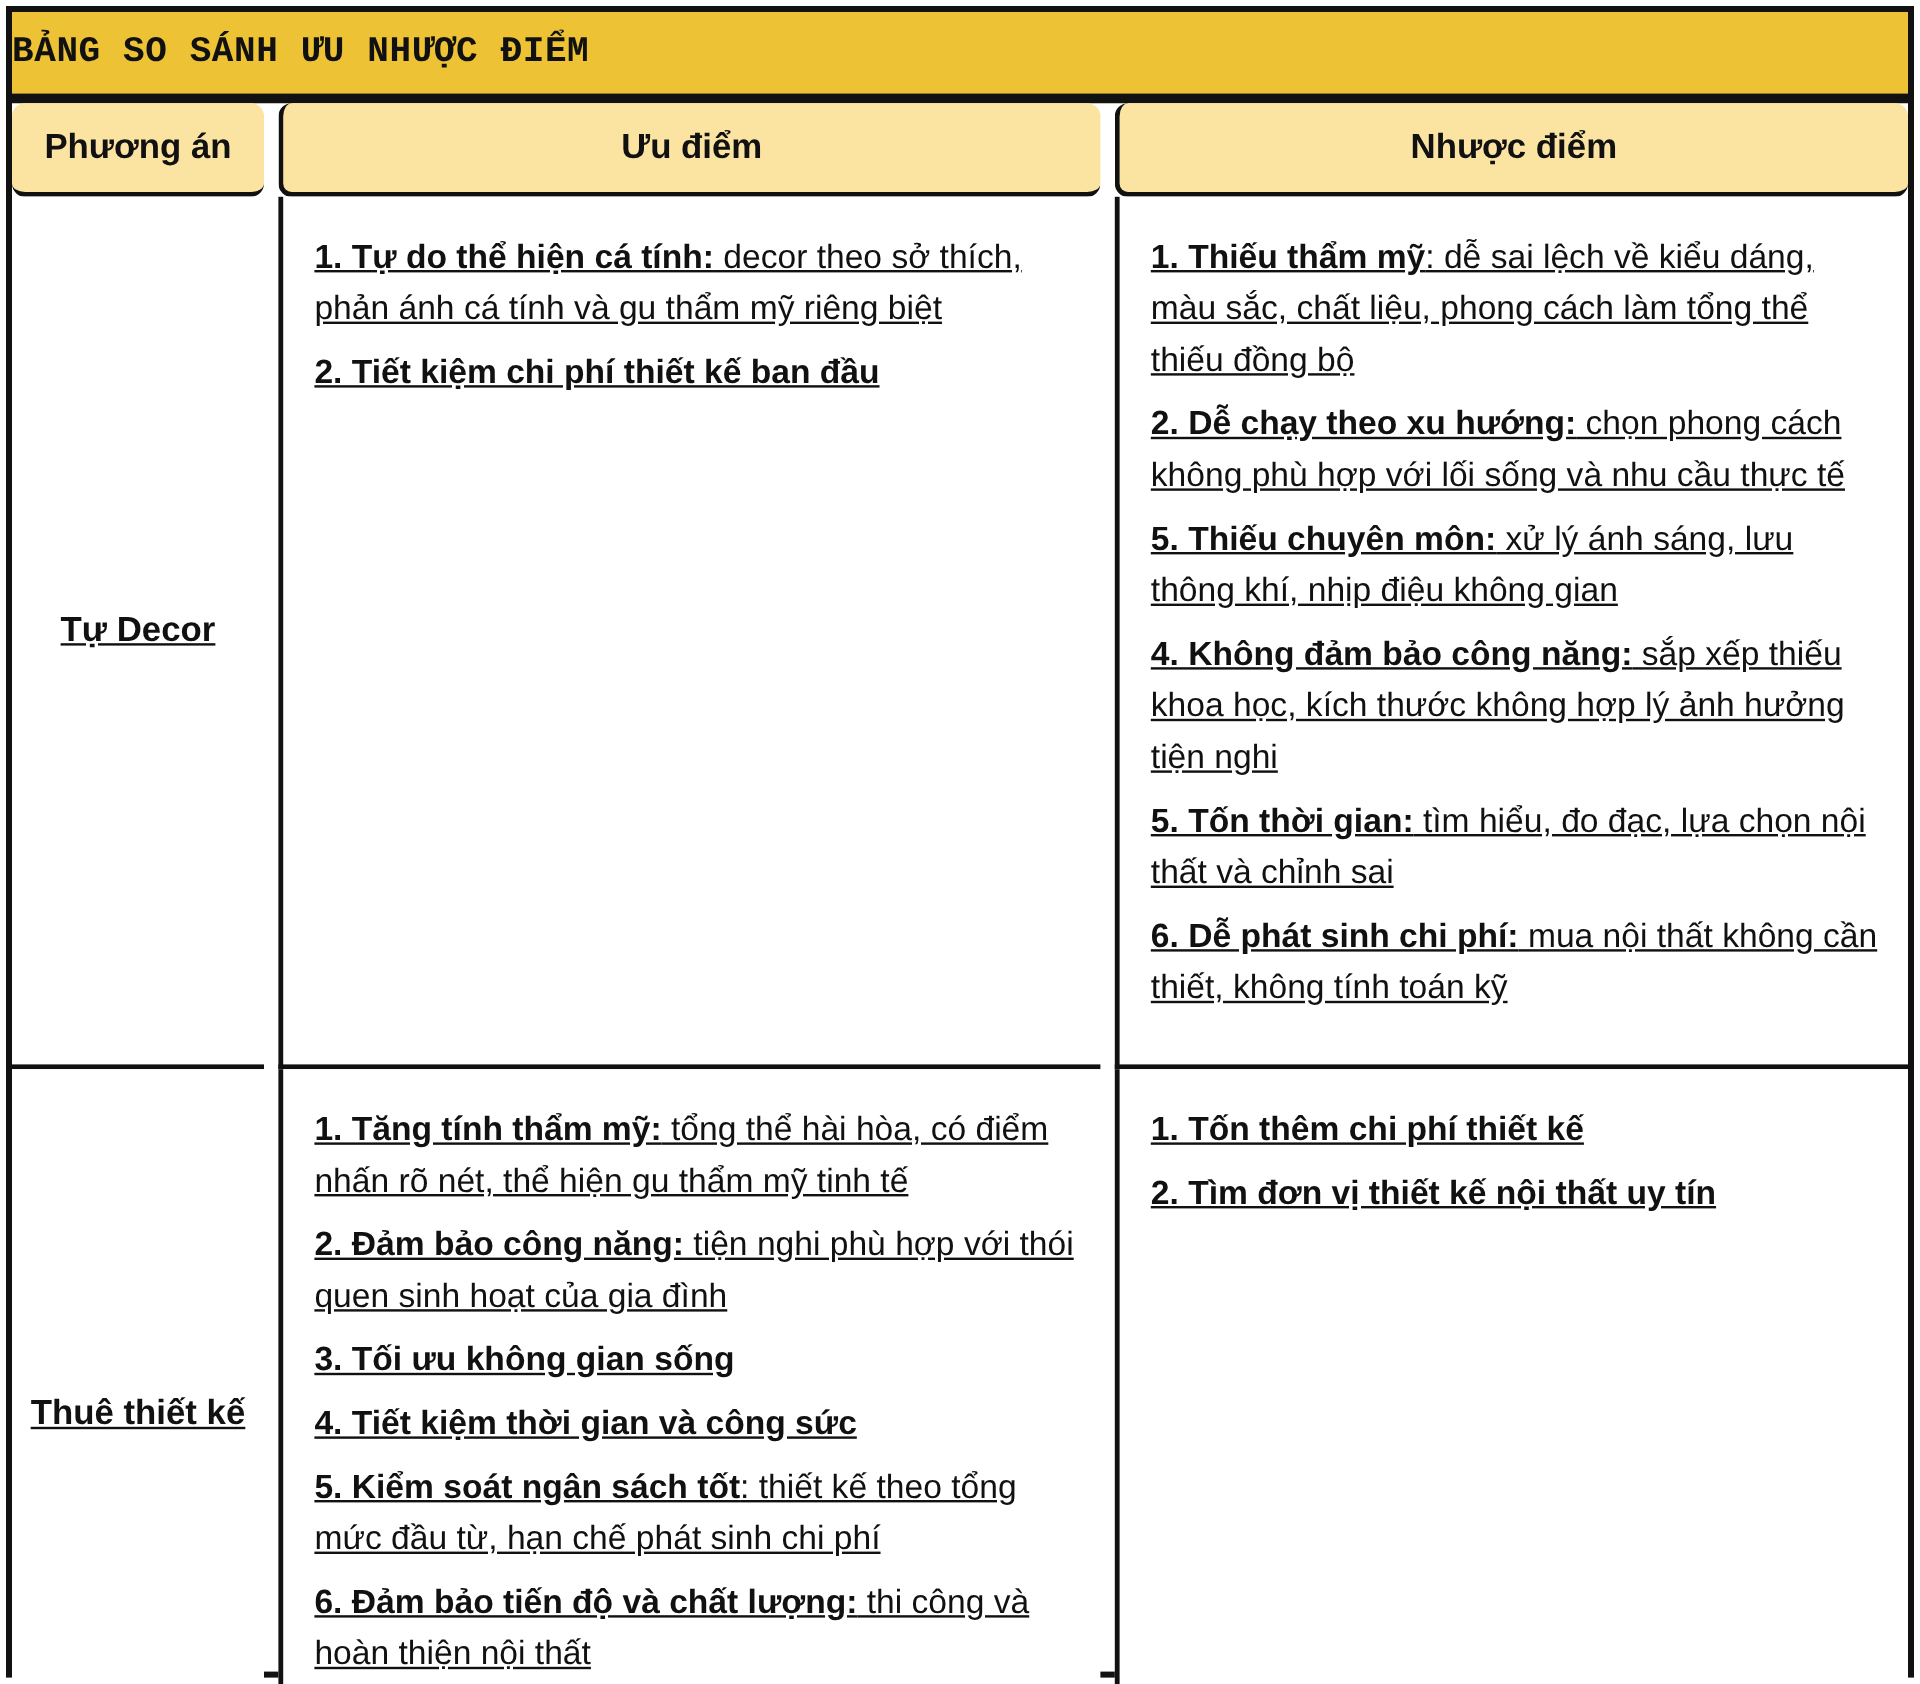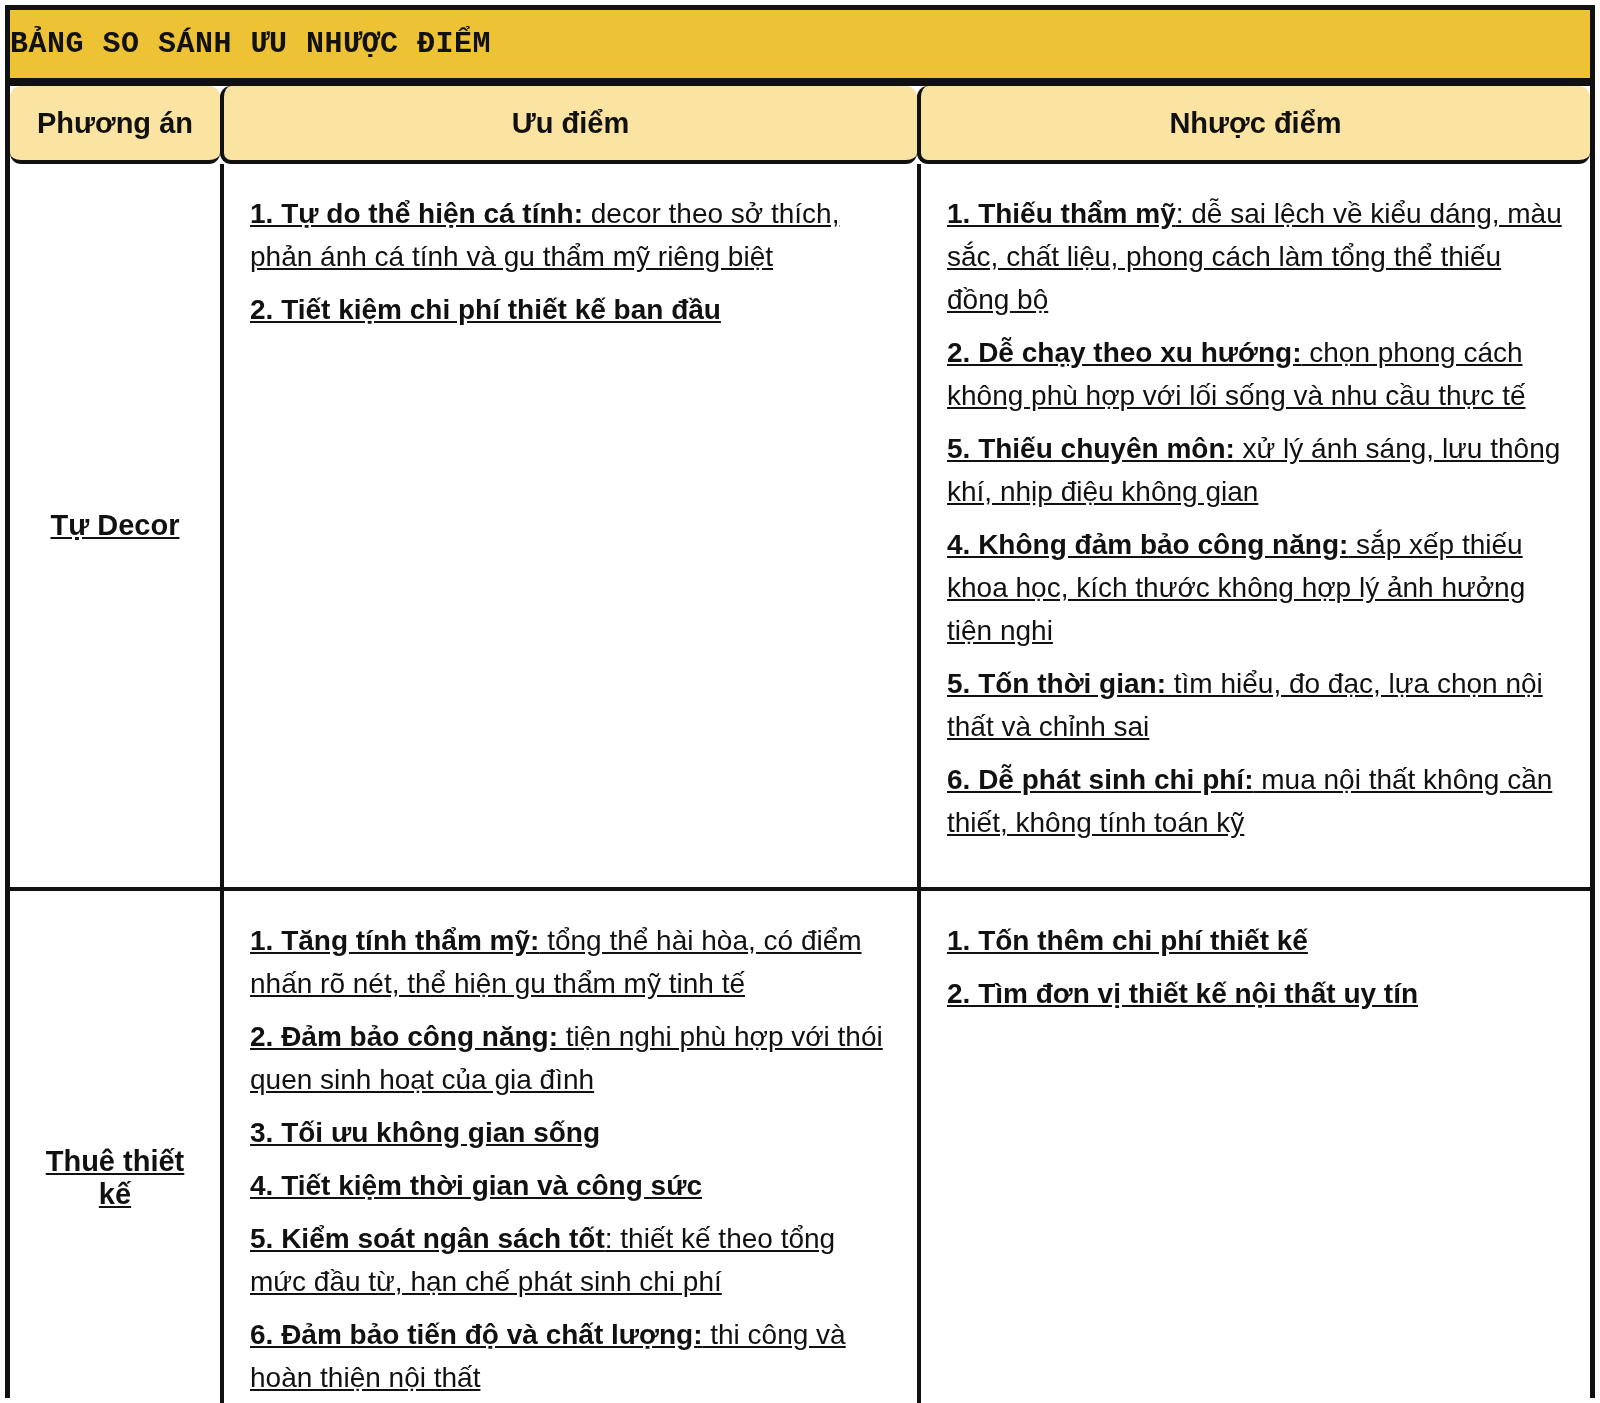--- a/index.html
+++ b/index.html
@@ -38,33 +38,33 @@
     height: 78px;
     background: #FBE3A2;
     border-bottom: 4px solid #111111;
     display: flex;
     align-items: center;
     justify-content: center;
     font-weight: bold;
     font-size: 29px;
     border-radius: 11px;
   }
-  .cell.col-2, .cell.col-3 { border-left: 4px solid #111111; }
+  .cell.col-2, .cell.col-3 { border-left: 4px solid #111111; margin-left: 12px; }
   
   .body-row .cell { background: #ffffff; text-decoration: underline; }
   .row-1 .cell { height: 727px; border-bottom: 4px solid #111111; }
   .row-2 .cell { height: 574px; }
   .label-cell {
     display: flex;
     align-items: center;
     justify-content: center;
     font-weight: bold;
     font-size: 29px;
     text-align: center;
-    padding: 0 22px;
+    padding: 0 6px;
   }
   .content-cell {
     padding: 28px 20px 0 26px;
     font-size: 28px;
     line-height: 43px;
   }
   .content-cell p.item { margin: 0 0 10px 0; }
   .content-cell strong { font-weight: bold; }
 </style>
 </head>

